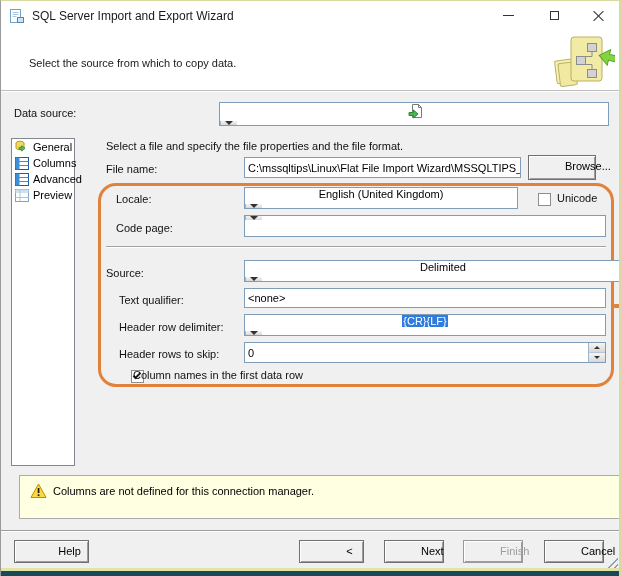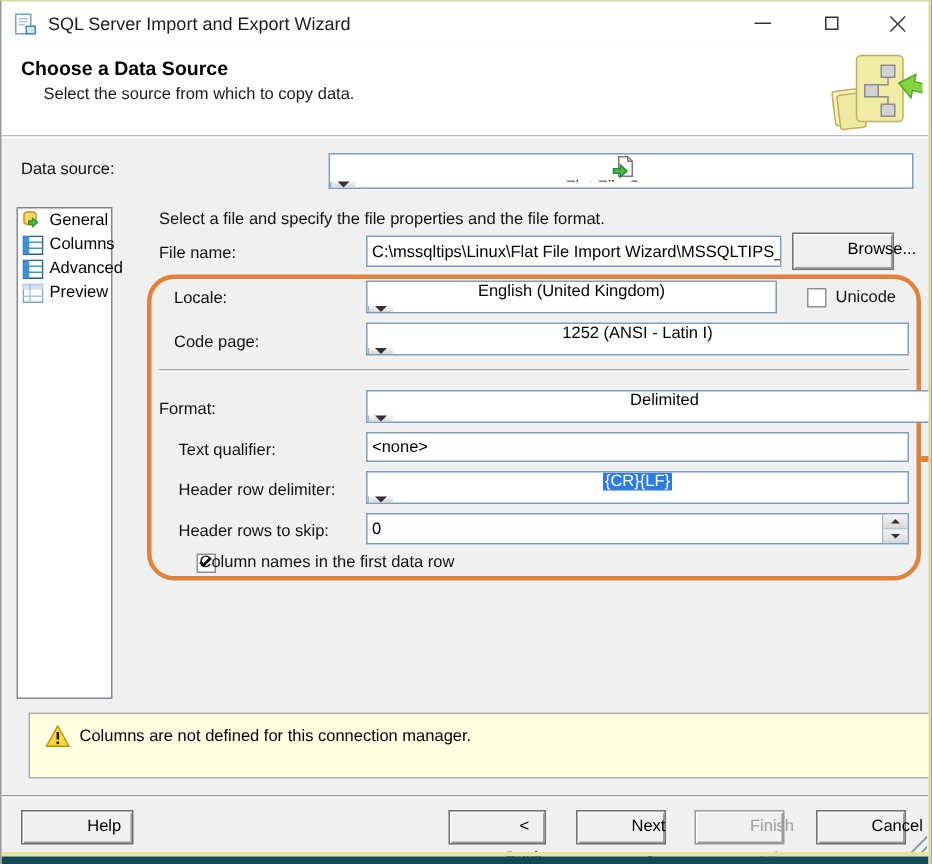--- a/index.html
+++ b/index.html
@@ -106,21 +106,20 @@
     <div class="winbtn" style="left:536px;">
         <i class="glyph-max"></i>
       </div>
     <div class="winbtn" style="left:580px;">
         <i class="glyph-close"></i>
       </div>
   </div>
 
   
   <div class="headerband">
-    <div class="header-title">Choose a Data Source</div>
     <div class="header-sub">Select the source from which to copy data.</div>
     <svg class="header-icon" width="66" height="56" viewBox="0 0 66 56">
       <g transform="rotate(-7 16 40)">
         <rect x="7" y="27" width="17" height="23" rx="2" fill="#f7f1b4" stroke="#bcb061"></rect>
         <rect x="10" y="30" width="17" height="23" rx="2" fill="#f0e9a2" stroke="#bcb061"></rect>
       </g>
       <rect x="22" y="4" width="31" height="44" rx="3" fill="#f2eba6" stroke="#bcb061"></rect>
       <rect x="38.5" y="10.5" width="9" height="8" fill="#d2d2d2" stroke="#8c8c8c"></rect>
       <rect x="27.5" y="23.5" width="9" height="8" fill="#d2d2d2" stroke="#8c8c8c"></rect>
       <rect x="38.5" y="36.5" width="9" height="8" fill="#d2d2d2" stroke="#8c8c8c"></rect>
@@ -204,31 +203,30 @@
     <span class="combo-btn">
         <i class="tri-down"></i>
       </span>
   </div>
   <span class="checkbox abs" style="left:537px; top:189px;"></span>
   <div class="abs lbl" style="left:556px; top:191px;">Unicode</div>
 
   
   <div class="abs lbl" style="left:115px; top:221px;">Code page:</div>
   <div class="combo" style="left:243px; top:214px; width:362px; height:22px;">
-    <span class="combo-text">1252  (ANSI - Latin I)</span>
     <span class="combo-btn">
         <i class="tri-down"></i>
       </span>
   </div>
 
   
   <div class="groove" style="left:105px; top:245px; width:500px;"></div>
 
   
-  <div class="abs lbl" style="left:105px; top:266px;">Format:</div>
+  <div class="abs lbl" style="left:105px; top:266px;">Source:</div>
   <div class="combo" style="left:243px; top:259px; width:398px; height:22px;align-items:center;">
     <span class="combo-text">Delimited</span>
     <span class="combo-btn">
         <i class="tri-down"></i>
       </span>
   </div>
 
   
   <div class="abs lbl" style="left:118px; top:293px;">Text qualifier:</div>
   <div class="field" style="left:243px; top:287px; width:362px; height:20px;">

